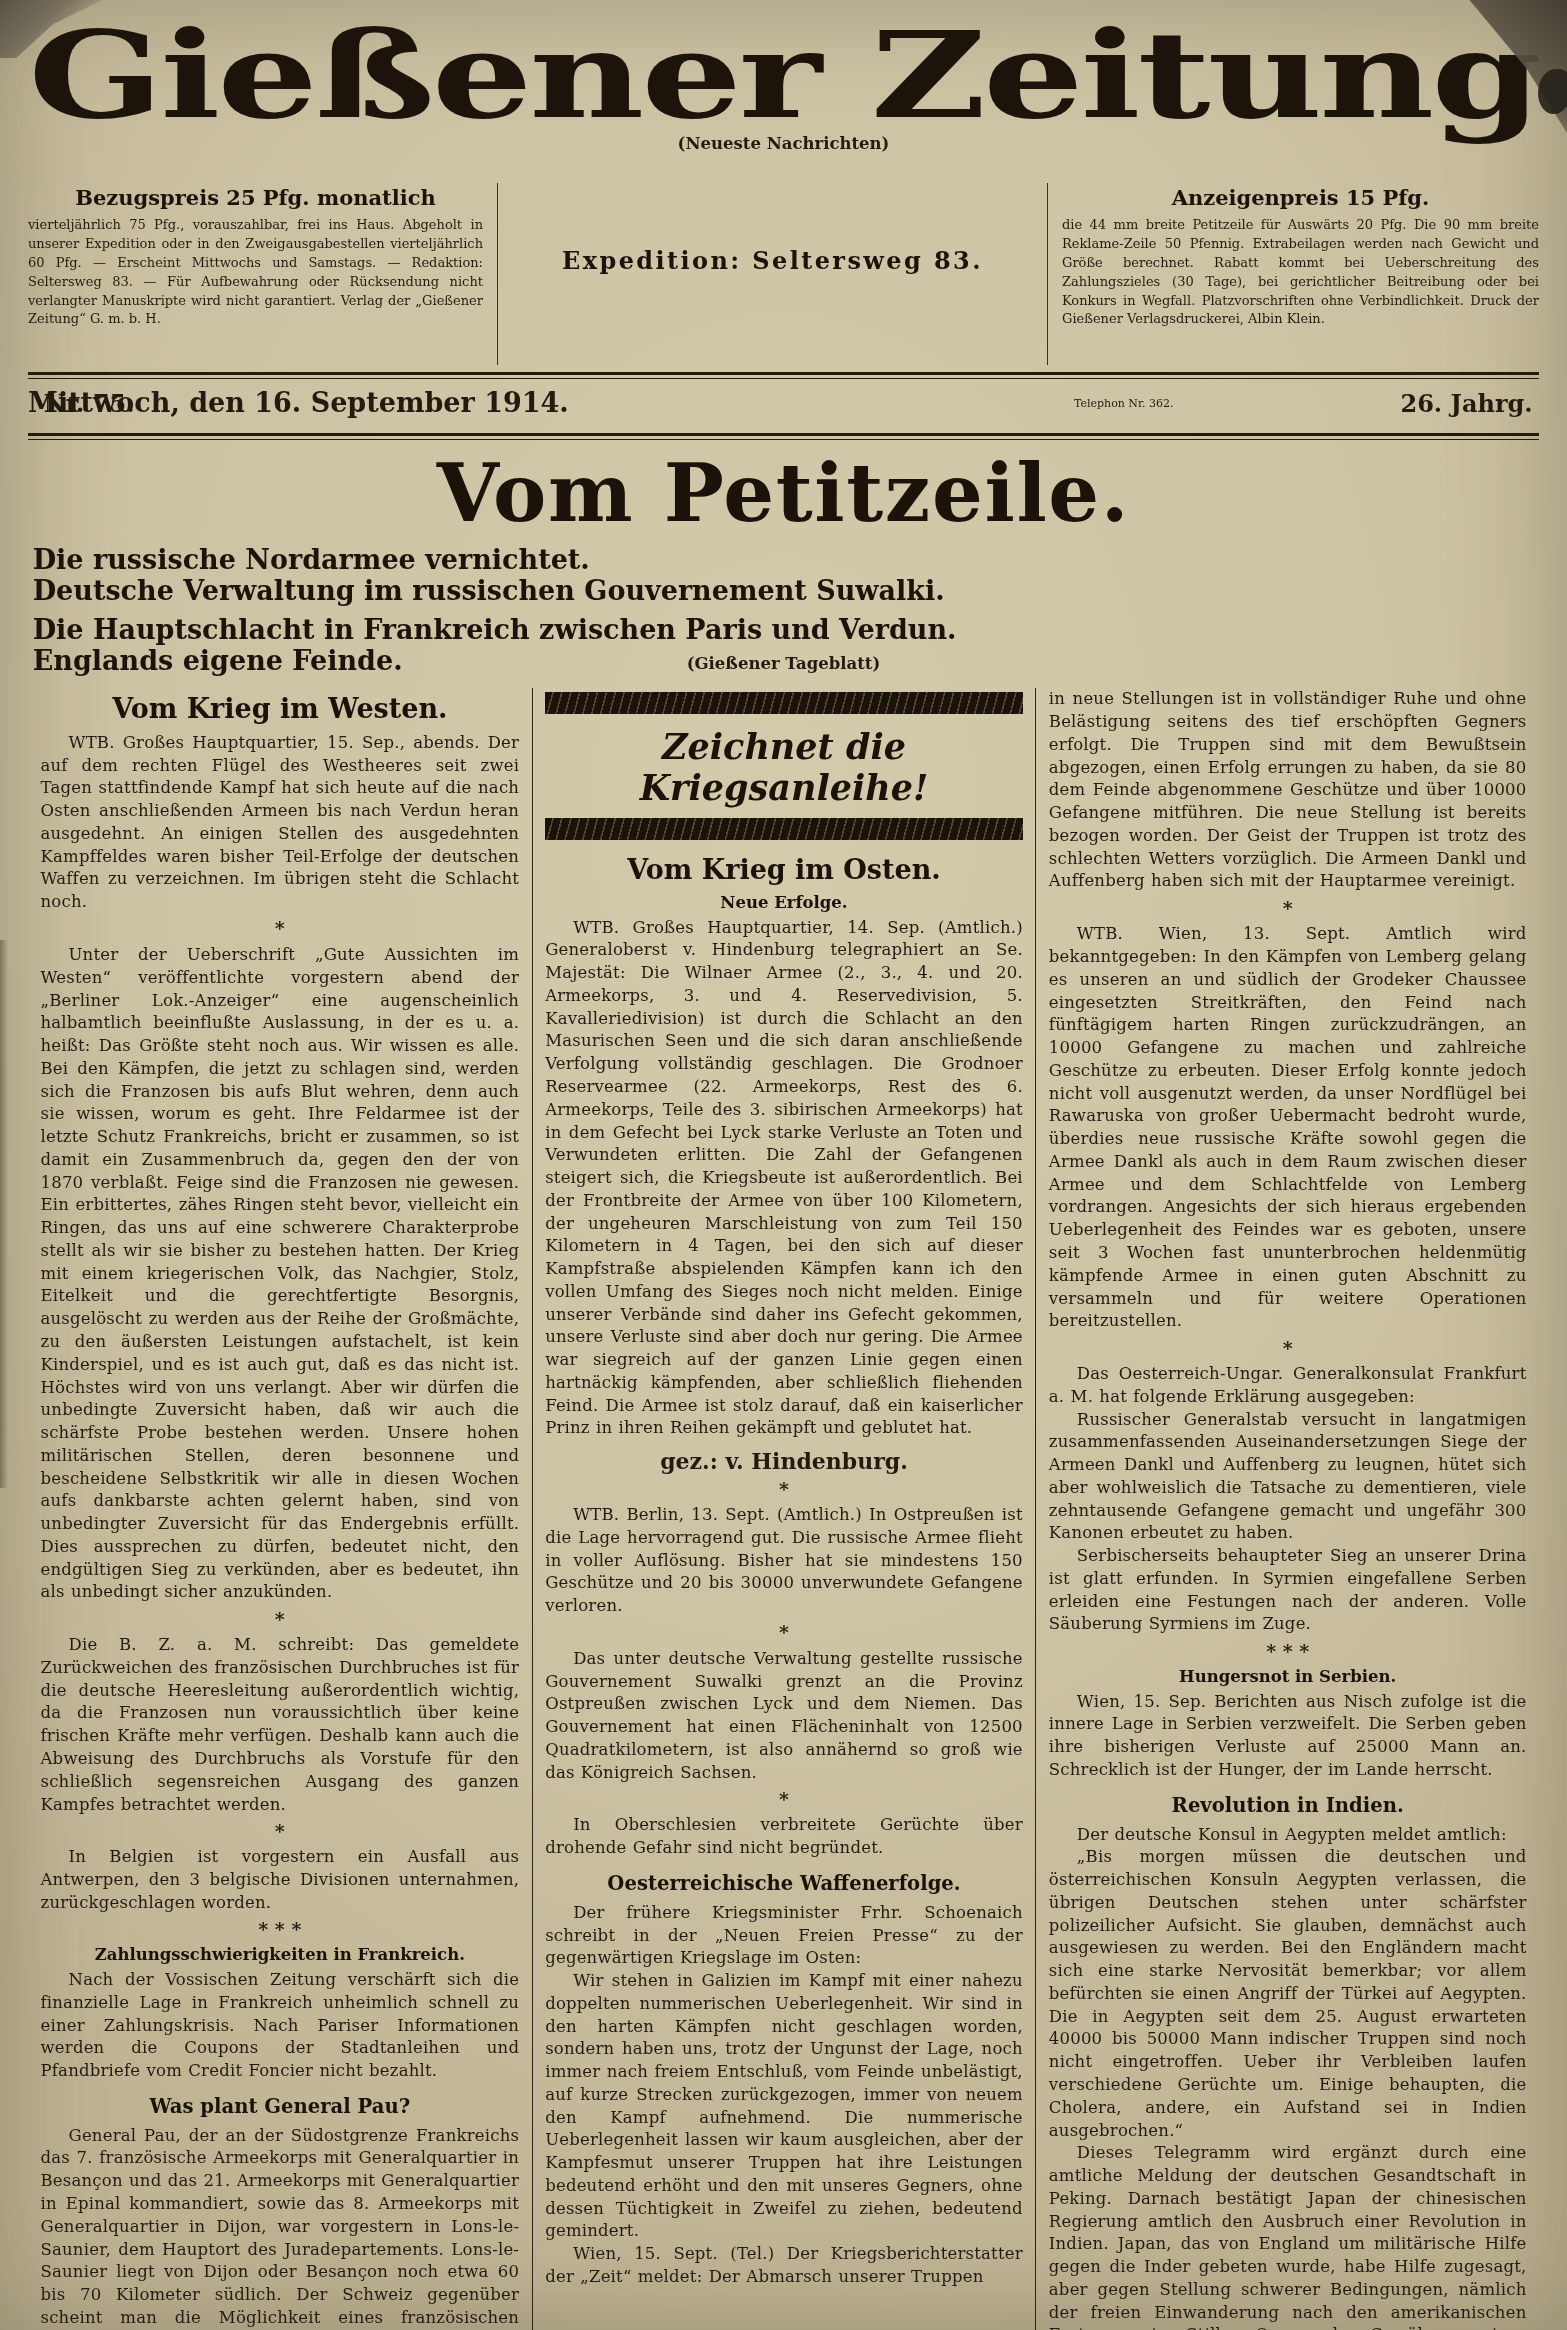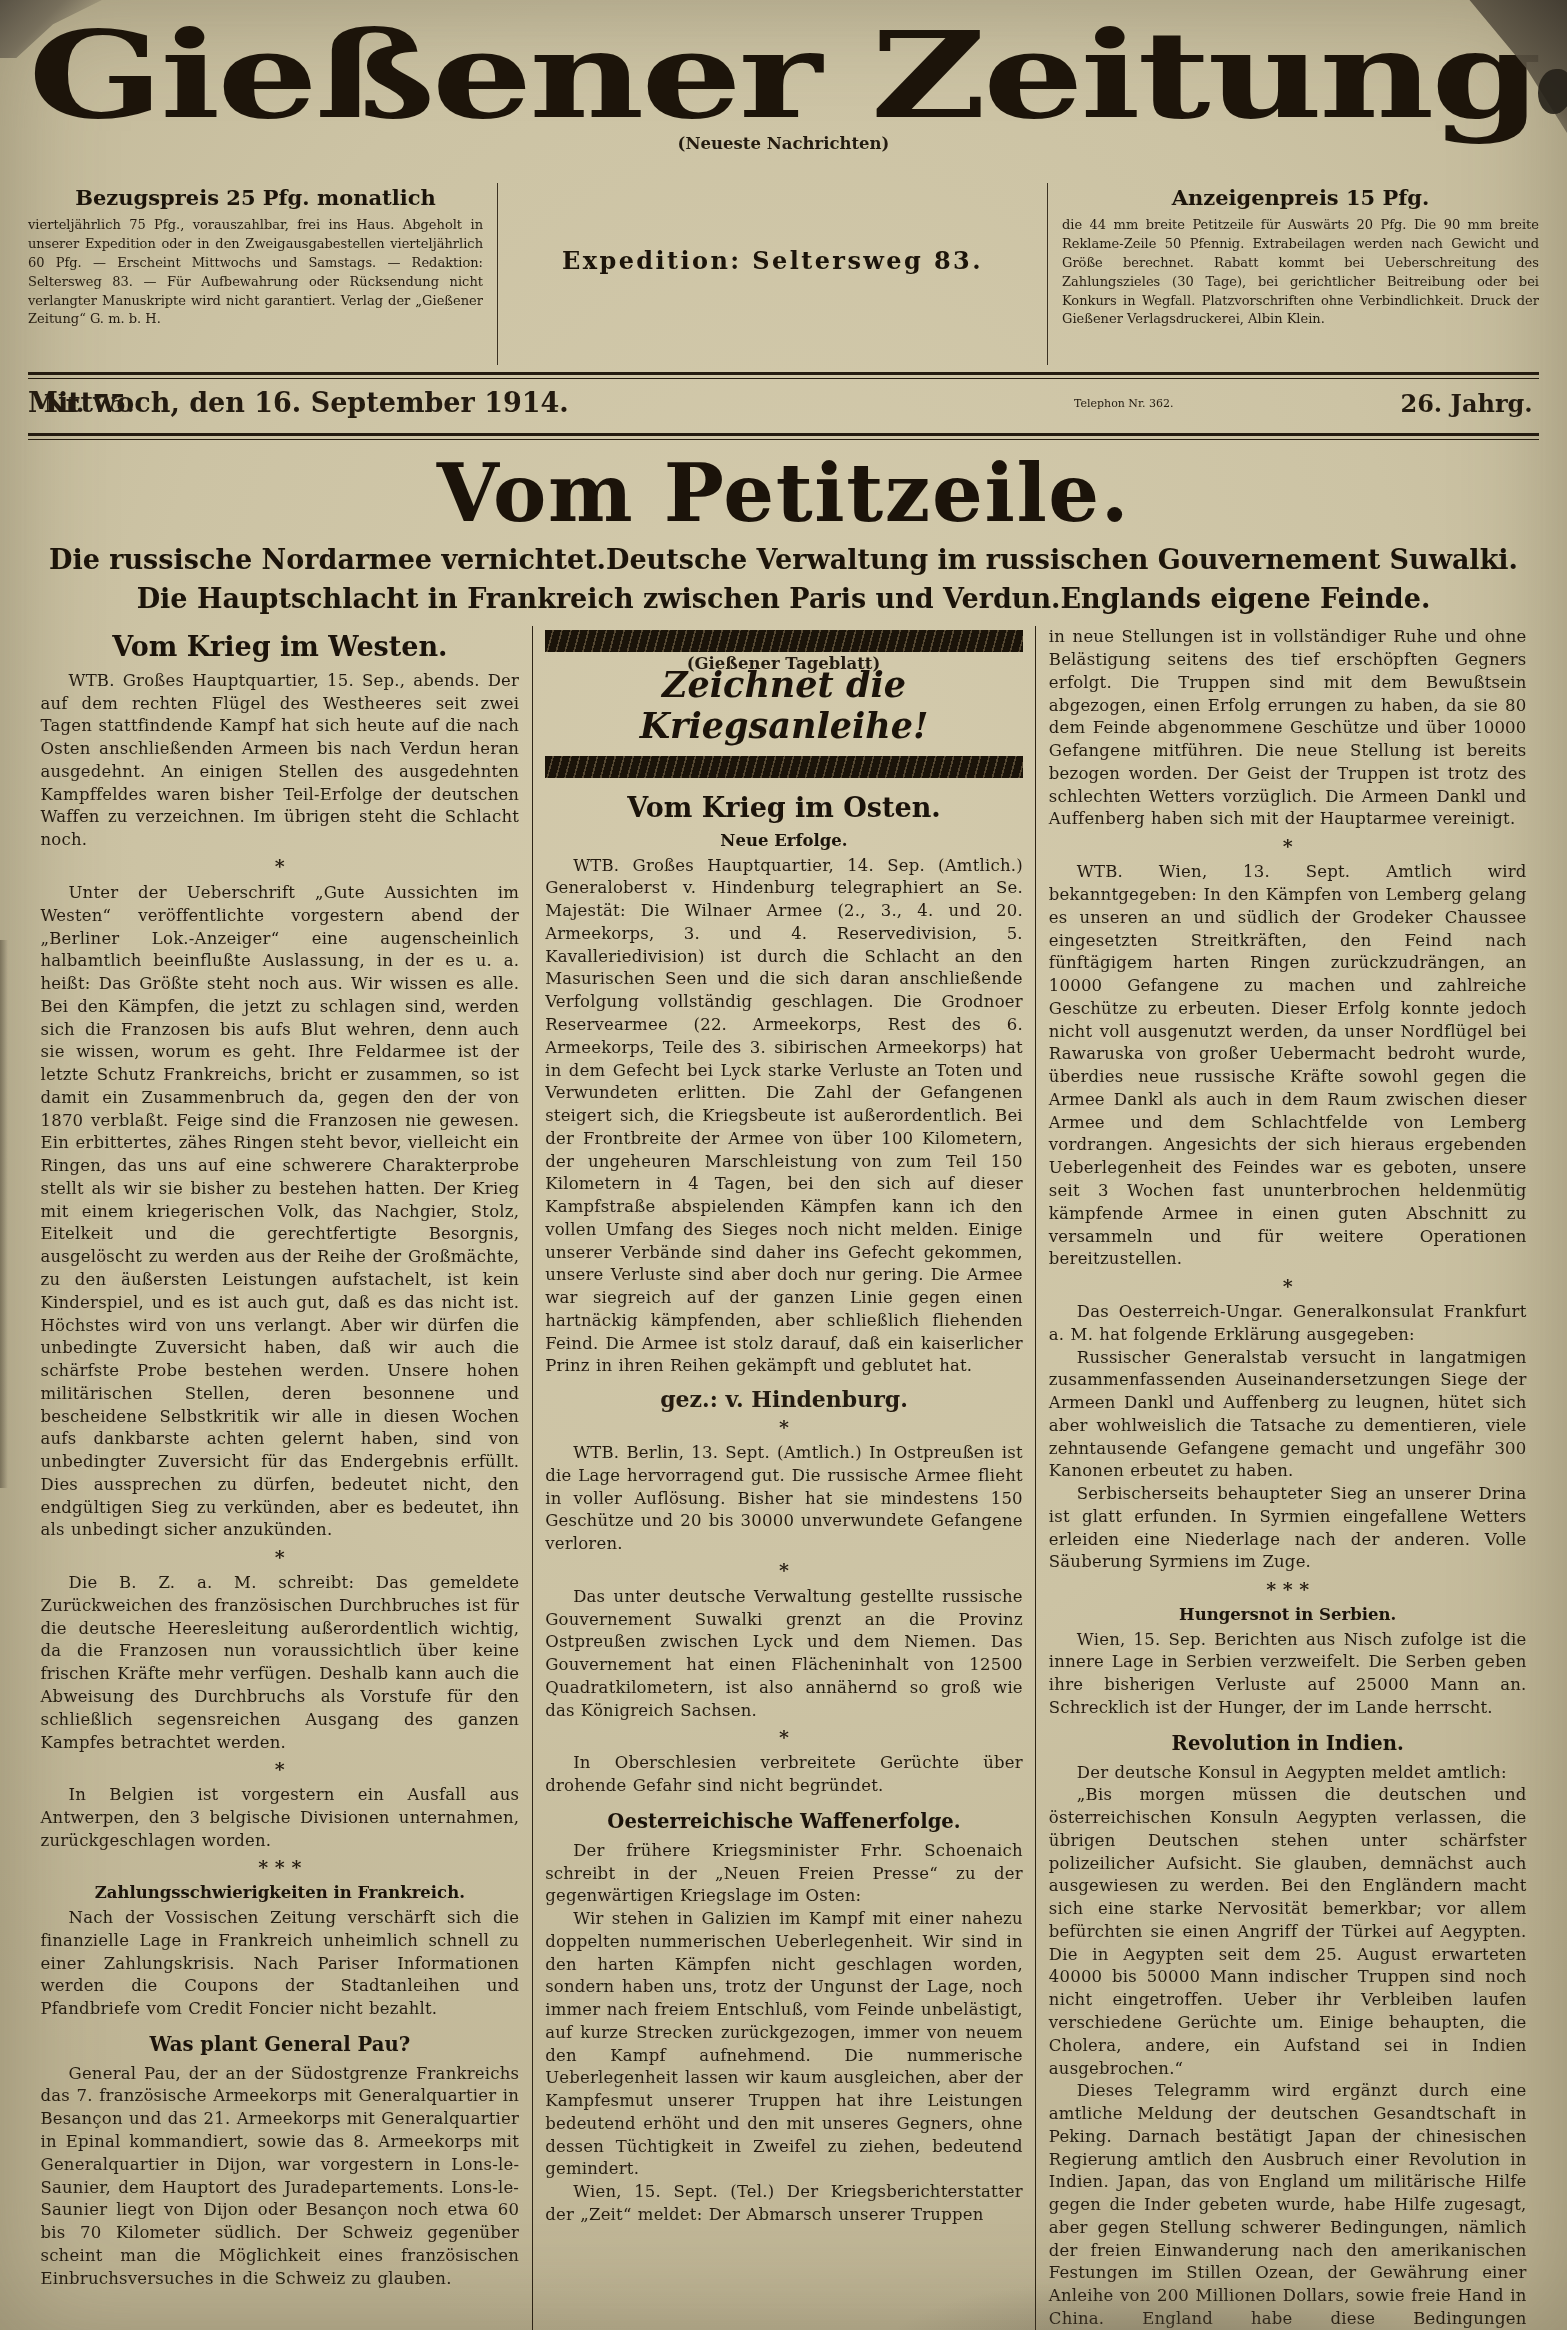--- a/index.html
+++ b/index.html
@@ -46,22 +46,22 @@
   .rule { height:7.8px; border-top:3.9px solid #241b10; border-bottom:1.6px solid #241b10; margin-top:6.3px; }
   .dateline { position:relative; height:42px; margin-top:5px; }
   .dl-issue { position:absolute; left:15.7px;  top:4.7px; font-size:24px; font-weight:bold; }
   .dl-date  { position:absolute; left:0; right:0; top:2.4px; font-size:27px; font-weight:bold; }
   .dl-phone { position:absolute; left:1046px; top:12.5px; font-size:11px; }
   .dl-year  { position:absolute; right:6.3px; top:4.7px; font-size:24px; font-weight:bold; }
 
   
   .headline { text-align:center; font-size:80px; font-weight:bold; line-height:1.08; margin-top:9.4px;
     letter-spacing:1.6px; color:#1b130a; }
-  .subhead-row { display:flex; justify-content:center; padding:0 4.7px; font-size:27px; font-weight:bold;
-    margin-top:7.8px; color:#1c140a; white-space:nowrap; }
+  .subhead-row { display:flex; justify-content:flex-end; padding:0 4.7px; font-size:27px; font-weight:bold;
+    margin-top:7.8px; color:#1c140a; white-space:nowrap;flex-direction:column; }
 
   
   .columns { display:grid; grid-template-columns:1fr 1fr 1fr; grid-template-rows:minmax(1645px,auto);
     margin-top:12.5px; }
   .col { padding:0 12.5px; min-width:0; }
   .col + .col { border-left:1.6px solid #2c2315; }
   .col-heading { text-align:center; font-size:27px; font-weight:bold; margin:4.7px 0 7.8px; color:#1b130a; }
   .col-subhead { text-align:center; font-size:19.6px; font-weight:bold; margin:12.5px 0 6.3px; color:#1b130a; }
   .col-kicker  { text-align:center; font-size:16.5px; font-weight:bold; margin:6.3px 0 4.7px; color:#1b130a; }
   .para { font-size:16.5px; line-height:1.38; text-align:justify; text-indent:28px;
@@ -169,21 +169,21 @@
         <p class="para">Wir stehen in Galizien im Kampf mit einer nahezu doppelten nummerischen Ueberlegenheit. Wir sind in den harten Kämpfen nicht geschlagen worden, sondern haben uns, trotz der Ungunst der Lage, noch immer nach freiem Entschluß, vom Feinde unbelästigt, auf kurze Strecken zurückgezogen, immer von neuem den Kampf aufnehmend. Die nummerische Ueberlegenheit lassen wir kaum ausgleichen, aber der Kampfesmut unserer Truppen hat ihre Leistungen bedeutend erhöht und den mit unseres Gegners, ohne dessen Tüchtigkeit in Zweifel zu ziehen, bedeutend gemindert.</p>
         <p class="para">Wien, 15. Sept. (Tel.) Der Kriegsberichterstatter der „Zeit“ meldet: Der Abmarsch unserer Truppen</p>
       </div>
       <div class="col">
         <p class="para cont">in neue Stellungen ist in vollständiger Ruhe und ohne Belästigung seitens des tief erschöpften Gegners erfolgt. Die Truppen sind mit dem Bewußtsein abgezogen, einen Erfolg errungen zu haben, da sie 80 dem Feinde abgenommene Geschütze und über 10000 Gefangene mitführen. Die neue Stellung ist bereits bezogen worden. Der Geist der Truppen ist trotz des schlechten Wetters vorzüglich. Die Armeen Dankl und Auffenberg haben sich mit der Hauptarmee vereinigt.</p>
         <div class="star">*</div>
         <p class="para">WTB. Wien, 13. Sept. Amtlich wird bekanntgegeben: In den Kämpfen von Lemberg gelang es unseren an und südlich der Grodeker Chaussee eingesetzten Streitkräften, den Feind nach fünftägigem harten Ringen zurückzudrängen, an 10000 Gefangene zu machen und zahlreiche Geschütze zu erbeuten. Dieser Erfolg konnte jedoch nicht voll ausgenutzt werden, da unser Nordflügel bei Rawaruska von großer Uebermacht bedroht wurde, überdies neue russische Kräfte sowohl gegen die Armee Dankl als auch in dem Raum zwischen dieser Armee und dem Schlachtfelde von Lemberg vordrangen. Angesichts der sich hieraus ergebenden Ueberlegenheit des Feindes war es geboten, unsere seit 3 Wochen fast ununterbrochen heldenmütig kämpfende Armee in einen guten Abschnitt zu versammeln und für weitere Operationen bereitzustellen.</p>
         <div class="star">*</div>
         <p class="para">Das Oesterreich-Ungar. Generalkonsulat Frankfurt a. M. hat folgende Erklärung ausgegeben:</p>
         <p class="para">Russischer Generalstab versucht in langatmigen zusammenfassenden Auseinandersetzungen Siege der Armeen Dankl und Auffenberg zu leugnen, hütet sich aber wohlweislich die Tatsache zu dementieren, viele zehntausende Gefangene gemacht und ungefähr 300 Kanonen erbeutet zu haben.</p>
-        <p class="para">Serbischerseits behaupteter Sieg an unserer Drina ist glatt erfunden. In Syrmien eingefallene Wetters erleiden eine Niederlage nach der anderen. Volle Säuberung Syrmiens im Zuge.</p>
+        <p class="para">Serbischerseits behaupteter Sieg an unserer Drina ist glatt erfunden. In Syrmien eingefallene Serben erleiden eine Festungen nach der anderen. Volle Säuberung Syrmiens im Zuge.</p>
         <div class="star">*  *  *</div>
         <div class="col-kicker">Hungersnot in Serbien.</div>
         <p class="para">Wien, 15. Sep. Berichten aus Nisch zufolge ist die innere Lage in Serbien verzweifelt. Die Serben geben ihre bisherigen Verluste auf 25000 Mann an. Schrecklich ist der Hunger, der im Lande herrscht.</p>
         <div class="col-subhead">Revolution in Indien.</div>
         <p class="para">Der deutsche Konsul in Aegypten meldet amtlich:</p>
         <p class="para">„Bis morgen müssen die deutschen und österreichischen Konsuln Aegypten verlassen, die übrigen Deutschen stehen unter schärfster polizeilicher Aufsicht. Sie glauben, demnächst auch ausgewiesen zu werden. Bei den Engländern macht sich eine starke Nervosität bemerkbar; vor allem befürchten sie einen Angriff der Türkei auf Aegypten. Die in Aegypten seit dem 25. August erwarteten 40000 bis 50000 Mann indischer Truppen sind noch nicht eingetroffen. Ueber ihr Verbleiben laufen verschiedene Gerüchte um. Einige behaupten, die Cholera, andere, ein Aufstand sei in Indien ausgebrochen.“</p>
         <p class="para">Dieses Telegramm wird ergänzt durch eine amtliche Meldung der deutschen Gesandtschaft in Peking. Darnach bestätigt Japan der chinesischen Regierung amtlich den Ausbruch einer Revolution in Indien. Japan, das von England um militärische Hilfe gegen die Inder gebeten wurde, habe Hilfe zugesagt, aber gegen Stellung schwerer Bedingungen, nämlich der freien Einwanderung nach den amerikanischen Festungen im Stillen Ozean, der Gewährung einer Anleihe von 200 Millionen Dollars, sowie freie Hand in China. England habe diese Bedingungen angenommen.“ (Ctr. Bln.)</p>
       </div>
     </div>
 

